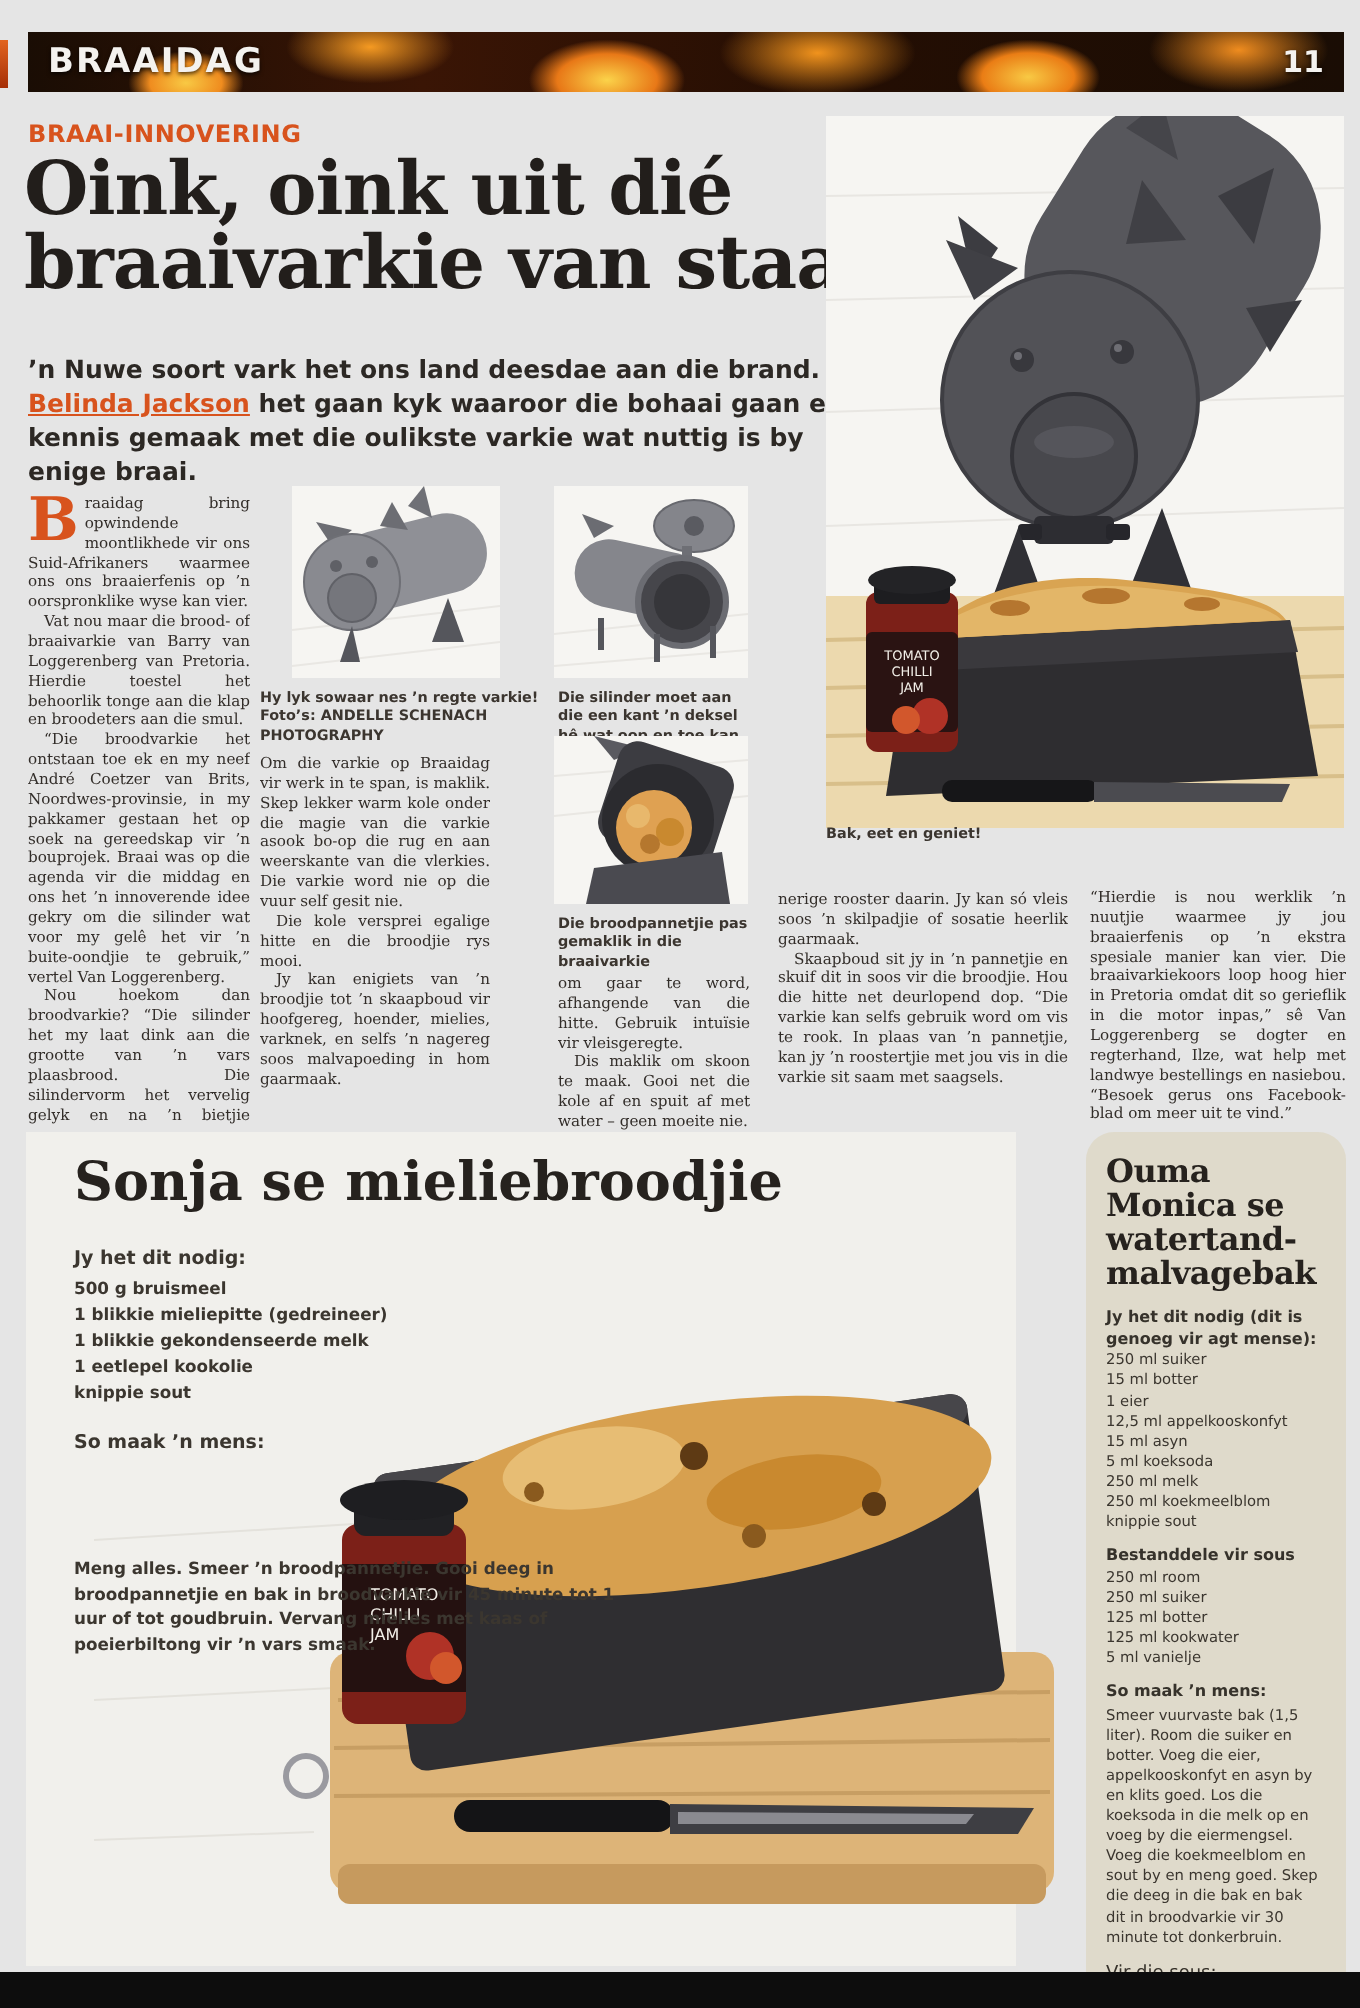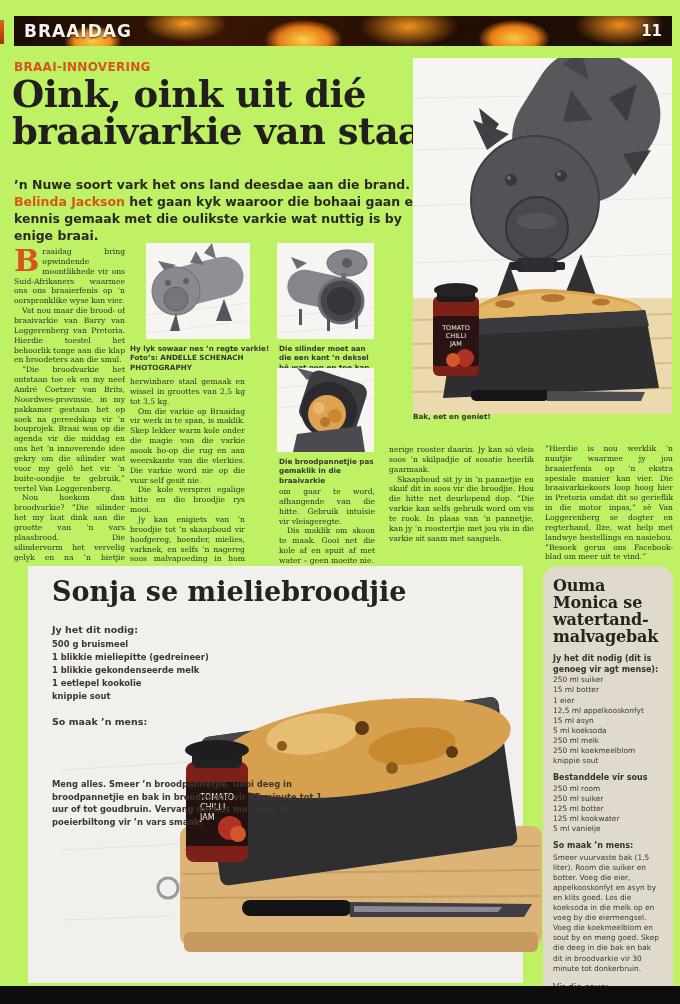--- a/index.html
+++ b/index.html
@@ -1,16 +1,16 @@
 <!DOCTYPE html>
 <html><head>
 <meta charset="utf-8">
 <style>
   html,body{margin:0;padding:0;background:#ffffff;}
-  .page{position:relative;width:680px;height:1004px;background:#bef264;overflow:hidden;
+  .page{position:relative;width:680px;height:1004px;background:#e5e5e5;overflow:hidden;
         font-family:"DejaVu Serif",serif;color:#322d29;}
   .abs{position:absolute;}
 
   
   .banner{left:14px;top:16px;width:658px;height:30px;overflow:hidden;
     background:
       radial-gradient(ellipse 40px 22px at 12% 85%, #f8c944 0%, #ef8c1f 45%, rgba(0,0,0,0) 72%),
       radial-gradient(ellipse 60px 26px at 26% 25%, #f59a22 0%, rgba(0,0,0,0) 70%),
       radial-gradient(ellipse 50px 26px at 44% 80%, #fbd34a 0%, #e87817 50%, rgba(0,0,0,0) 78%),
       radial-gradient(ellipse 70px 30px at 60% 35%, #f1931d 0%, rgba(0,0,0,0) 70%),
@@ -22,21 +22,21 @@
     color:#f4f2ef;letter-spacing:1px;text-shadow:0 1px 2px rgba(0,0,0,.7);}
   .pagenum{position:absolute;right:10px;top:7px;font:700 15px/16px "DejaVu Sans",sans-serif;
     color:#f4f2ef;text-shadow:0 1px 2px rgba(0,0,0,.7);}
 
   
   .kicker{left:14px;top:61px;font:700 12px/13px "DejaVu Sans",sans-serif;color:#d8531d;letter-spacing:.3px;}
   .headline{left:12px;top:76px;width:428px;margin:0;
     font:700 37px/0.99 "DejaVu Serif",serif;letter-spacing:-0.5px;color:#221e1b;}
   .standfirst{left:14px;top:177px;width:420px;margin:0;
     font:700 12.5px/1.35 "DejaVu Sans",sans-serif;color:#2c2824;}
-  .standfirst .byline{color:#d8531d;}
+  .standfirst .byline{color:#d8531d;text-decoration:underline;}
 
   
   .body-col{overflow:hidden;}
   .body-col p{margin:0;font-size:7.6px;line-height:1.3;text-align:justify;color:#322d29;}
   .body-col p + p{text-indent:8px;}
   .dropcap{float:left;font:700 30px/25px "DejaVu Serif",serif;color:#d8531d;margin:1px 3px 0 0;}
   .col1{left:14px;top:247px;width:111px;height:316px;}
   .col2{left:130px;top:377px;width:115px;height:186px;}
   .col3{left:279px;top:487px;width:96px;height:78px;}
   .col4{left:389px;top:445px;width:145px;height:120px;}
@@ -50,21 +50,21 @@
   .cap-main{left:413px;top:412px;width:250px;}
 
   
   .photo{display:block;}
   .ph-side{left:146px;top:243px;width:104px;height:96px;}
   .ph-lid{left:277px;top:243px;width:97px;height:96px;}
   .ph-pan{left:277px;top:368px;width:97px;height:84px;}
   .ph-main{left:413px;top:58px;width:259px;height:356px;}
 
   
-  .box-left{left:28px;top:566px;width:495px;height:417px;background:#f1f0ec;}
+  .box-left{left:13px;top:566px;width:495px;height:417px;background:#f1f0ec;}
   .box-left .bl-title{position:absolute;left:24px;top:12px;margin:0;
     font:700 27px/1 "DejaVu Serif",serif;color:#26221e;z-index:2;}
   .bl-text{position:absolute;z-index:2;font-family:"DejaVu Sans",sans-serif;color:#3b362f;font-weight:bold;}
   .bl-hdr{font:700 9.5px/1.3 "DejaVu Sans",sans-serif;}
   .bl-ing{font-size:8.4px;line-height:1.55;}
   .bl-method{font-size:8.4px;line-height:1.5;width:286px;margin:0;}
   .ph-bottom{position:absolute;left:34px;top:84px;width:487px;height:318px;z-index:1;}
 
   .box-right{left:543px;top:566px;width:130px;background:#dfdacb;border-radius:14px;
     padding:12px 10px 14px 10px;box-sizing:border-box;}
@@ -177,21 +177,20 @@
       <circle cx="30" cy="56" r="12" fill="#75767c" stroke="#606167"></circle>
       <path d="M30 70 L24 88 L34 88 Z" fill="#55565c"></path>
       <path d="M78 56 L86 78 L70 78 Z" fill="#55565c"></path>
     </g>
   </svg>
   <div class="abs caption cap-side">
     <div>Hy lyk sowaar nes ’n regte varkie!</div>
     <div>Foto’s: ANDELLE SCHENACH PHOTOGRAPHY</div>
   </div>
   <div class="abs body-col col2">
-    <p>herwinbare staal gemaak en wissel in groottes van 2,5 kg tot 3,5 kg.</p>
     <p>Om die varkie op Braaidag vir werk in te span, is maklik. Skep lekker warm kole onder die magie van die varkie asook bo-op die rug en aan weerskante van die vlerkies. Die varkie word nie op die vuur self gesit nie.</p>
     <p>Die kole versprei egalige hitte en die broodjie rys mooi.</p>
     <p>Jy kan enigiets van ’n broodjie tot ’n skaapboud vir hoofgereg, hoender, mielies, varknek, en selfs ’n nagereg soos malvapoeding in hom gaarmaak.</p>
 
   </div>
 
   <svg class="abs photo ph-lid" viewBox="0 0 97 96">
     <rect width="97" height="96" fill="#f6f5f2"></rect>
     <line x1="0" y1="74" x2="97" y2="64" stroke="#e9e7e3"></line>
       <line x1="0" y1="90" x2="97" y2="82" stroke="#e9e7e3"></line>

